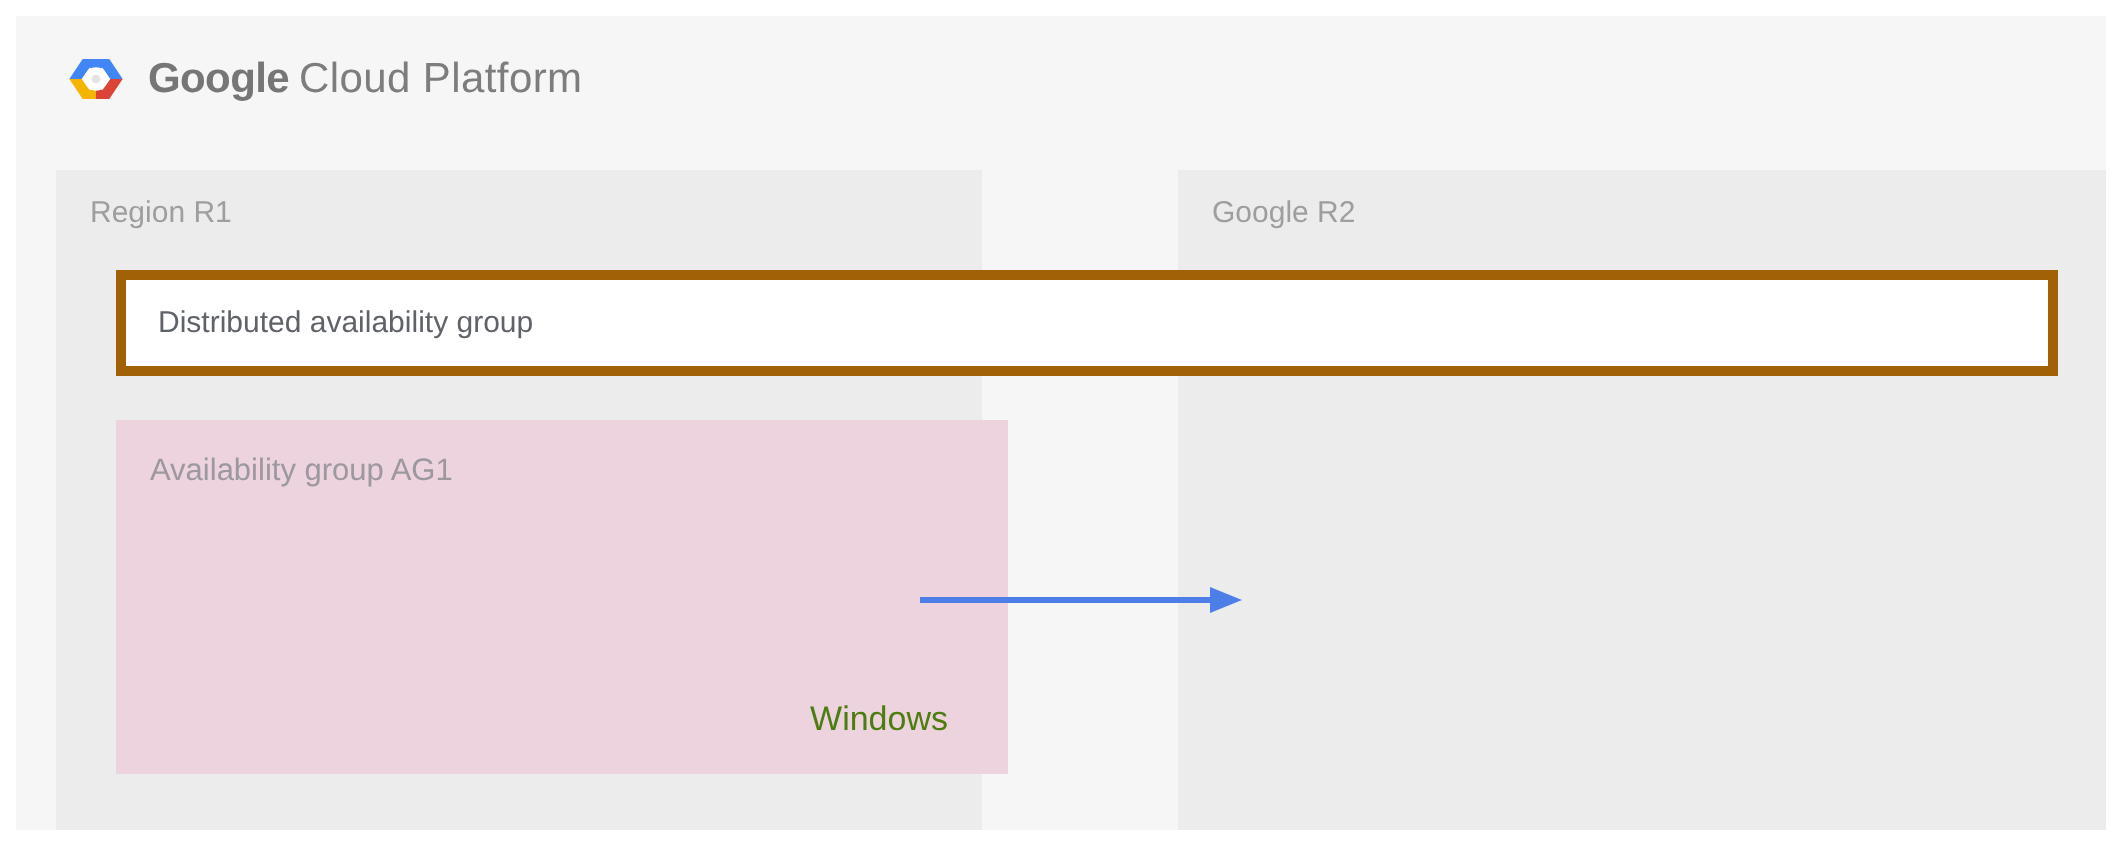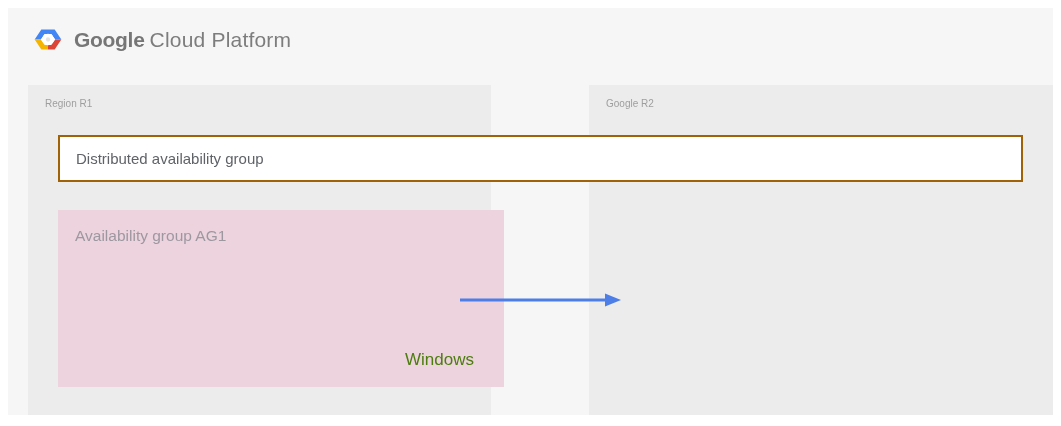--- a/index.html
+++ b/index.html
@@ -59,32 +59,32 @@
     top: 77px;
     height: 330px;
     background: #ececec;
   }
   .region-r1 { left: 20px;  width: 463px; }
   .region-r2 { left: 581px; width: 464px; }
   .region-label {
     position: absolute;
     left: 17px;
     top: 13px;
-    font-size: 10px;
+    font-size: 15px;
     color: #9e9e9e;
   }
   
   .dist-box {
     position: absolute;
     left: 50px;
     top: 127px;
     width: 961px;
     height: 43px;
     background: #ffffff;
-    border: 2px solid #a16207;
+    border: 5px solid #a16207;
     display: flex;
     align-items: center;
   }
   .dist-label {
     margin-left: 16px;
     font-size: 15px;
     color: #5f6368;
   }
   
   .ag-box {

